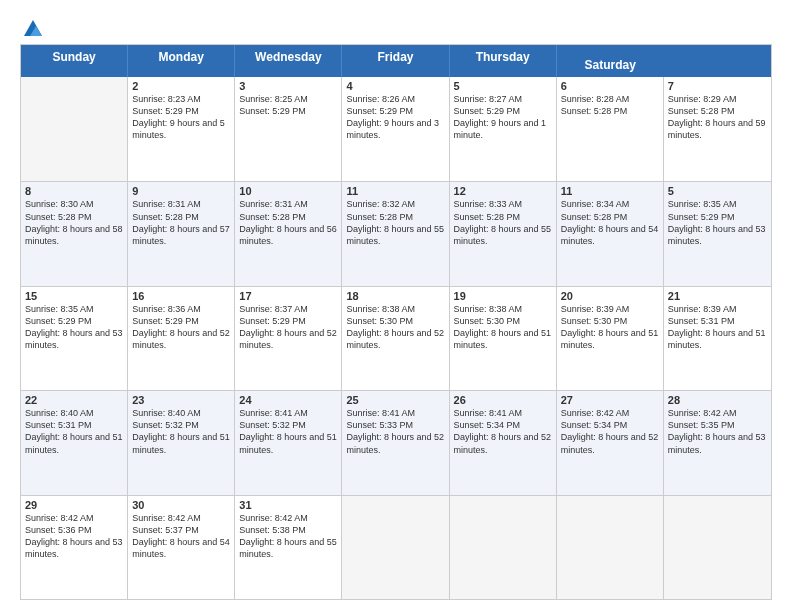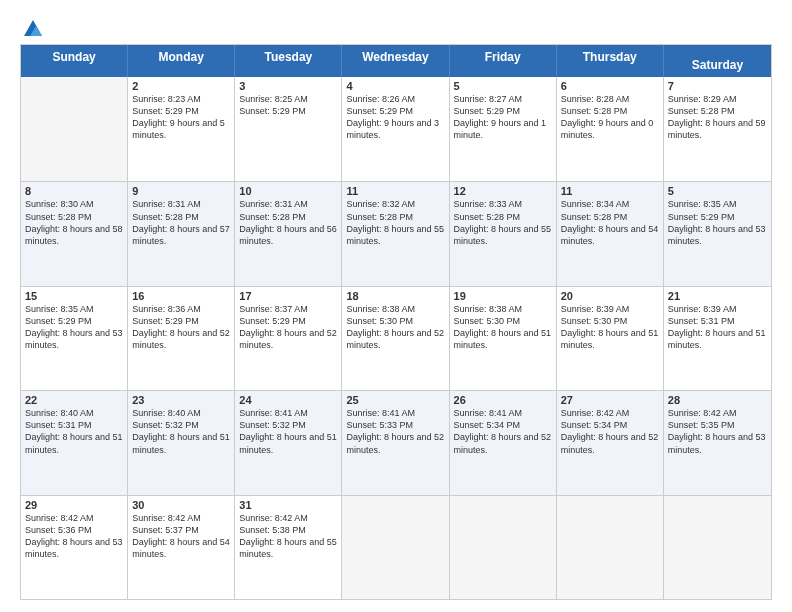--- a/index.html
+++ b/index.html
@@ -133,21 +133,20 @@
     <div class="title-block">
       <div class="month-title"></div>
       <div class="location"></div>
     </div>
   </div>
 
   <div class="calendar">
     <div class="cal-header">
     <div class="cal-header-cell">Sunday</div>
         <div class="cal-header-cell">Monday</div>
-        <div class="cal-header-cell">Tuesday</div>
         <div class="cal-header-cell">Wednesday</div>
         <div class="cal-header-cell">Friday</div>
         <div class="cal-header-cell">Thursday</div>
         <div class="cal-header-cell">Saturday</div>
       </div>
     <div class="cal-body">
     <div class="cal-week">
           <div class="cal-cell empty"></div>
           <div class="cal-cell">
             <span class="day-num">2</span>
@@ -169,21 +168,20 @@
           <div class="cal-cell">
             <span class="day-num">5</span>
             <span class="cell-line">Sunrise: 8:27 AM</span>
             <span class="cell-line">Sunset: 5:29 PM</span>
             <span class="cell-line">Daylight: 9 hours and 1 minute.</span>
           </div>
           <div class="cal-cell">
             <span class="day-num">6</span>
             <span class="cell-line">Sunrise: 8:28 AM</span>
             <span class="cell-line">Sunset: 5:28 PM</span>
-            <span class="cell-line">Daylight: 9 hours and 0 minutes.</span>
           </div>
           <div class="cal-cell">
             <span class="day-num">7</span>
             <span class="cell-line">Sunrise: 8:29 AM</span>
             <span class="cell-line">Sunset: 5:28 PM</span>
             <span class="cell-line">Daylight: 8 hours and 59 minutes.</span>
           </div>
         </div>
         <div class="cal-week">
           <div class="cal-cell alt-row">

